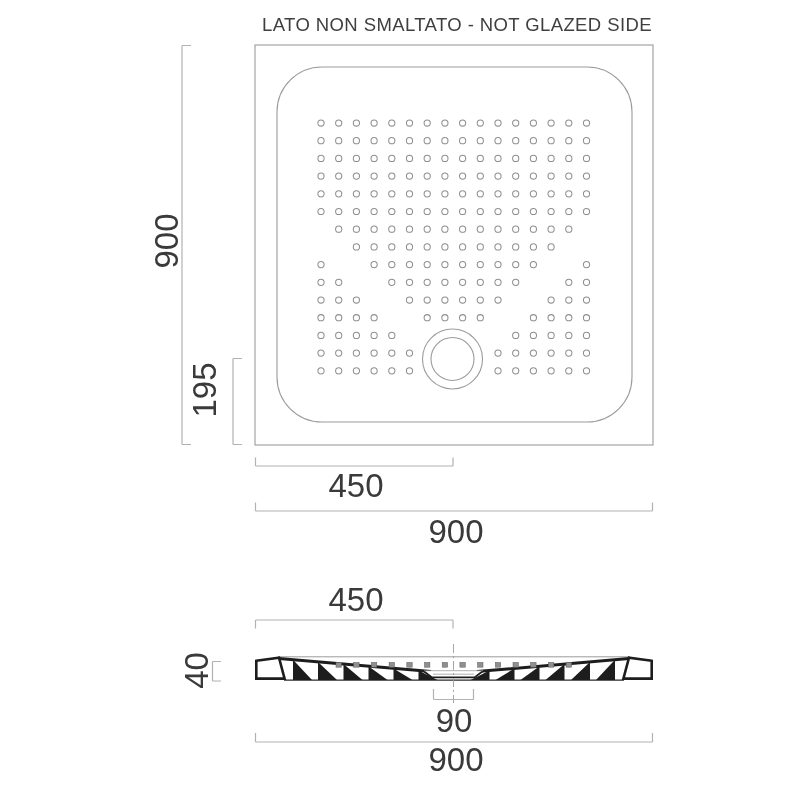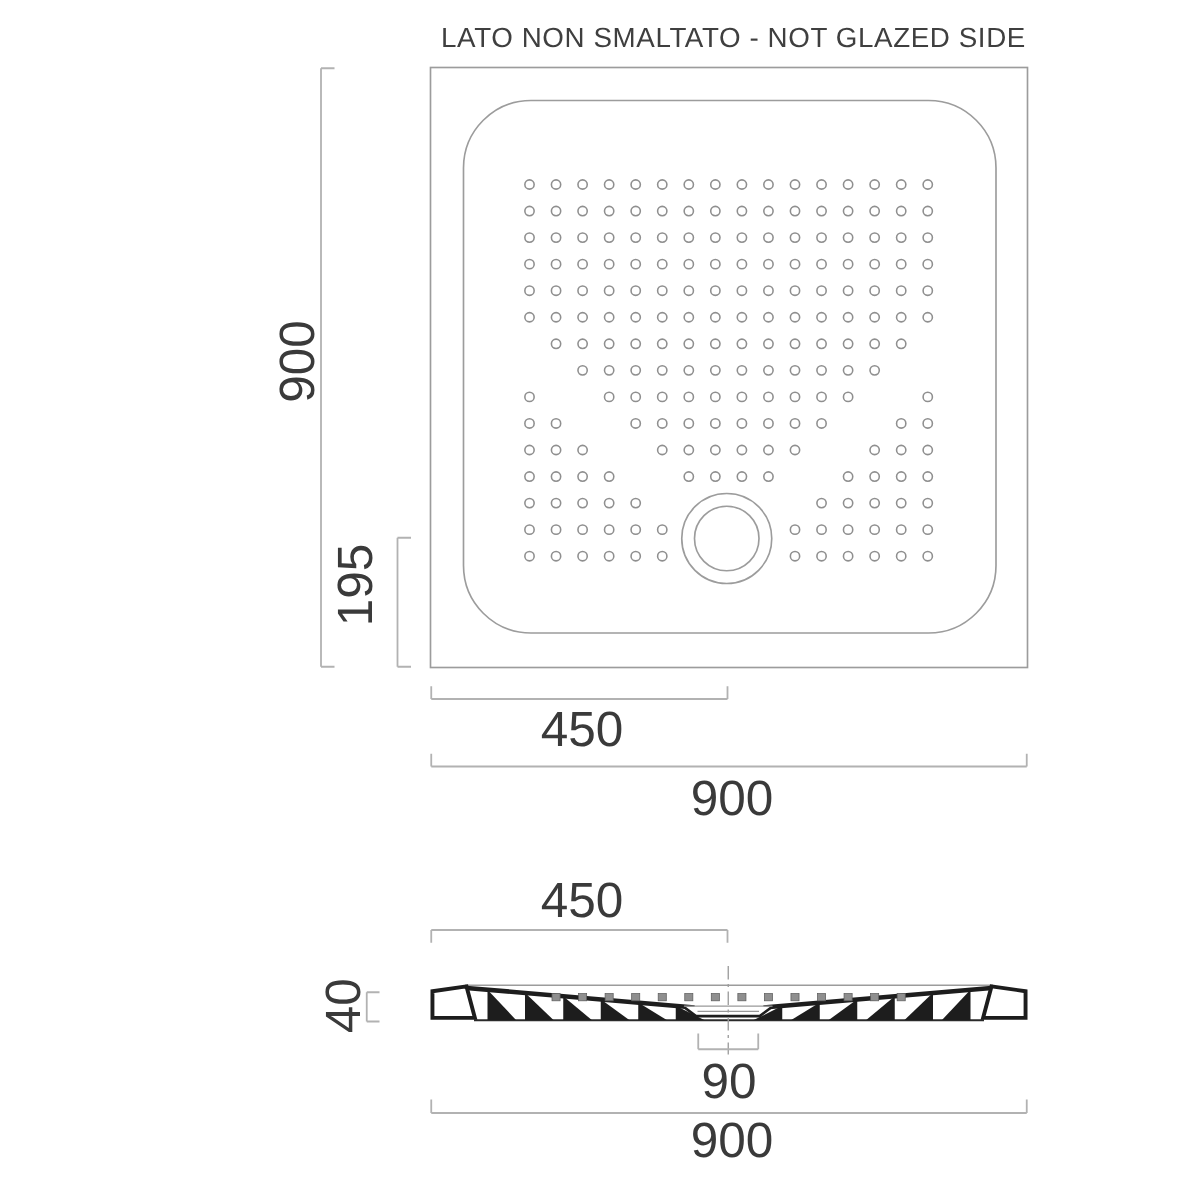--- a/index.html
+++ b/index.html
@@ -1,17 +1,17 @@
 <!DOCTYPE html>
 <html><head>
 <meta charset="utf-8">
 <style>
   html,body{margin:0;padding:0;background:#ffffff;}
   .page{position:relative;width:658px;height:800px;background:#ffffff;overflow:hidden;
-        font-family:"Liberation Sans",sans-serif;margin-left:32px;}
+        font-family:"Liberation Sans",sans-serif;}
   svg{display:block;}
   .title-text{font-family:"Liberation Sans",sans-serif;font-size:18.5px;letter-spacing:.4px;fill:#3f3f3f;}
   .dim-text{font-family:"Liberation Sans",sans-serif;font-size:33px;fill:#3a3a3a;}
   .outline{fill:none;stroke:#9c9c9c;stroke-width:1.1;}
   .dim{fill:none;stroke:#b2b2b2;stroke-width:1.2;}
   .profile-heavy{fill:none;stroke:#1d1d1d;stroke-width:3;}
   .profile-foot{fill:#ffffff;stroke:#1d1d1d;stroke-width:2.6;}
   .profile-thin{fill:none;stroke:#9c9c9c;stroke-width:1;}
   .profile-bottom{fill:none;stroke:#2a2a2a;stroke-width:1.3;}
   .recess{fill:#ffffff;stroke:#1d1d1d;stroke-width:1.8;}

